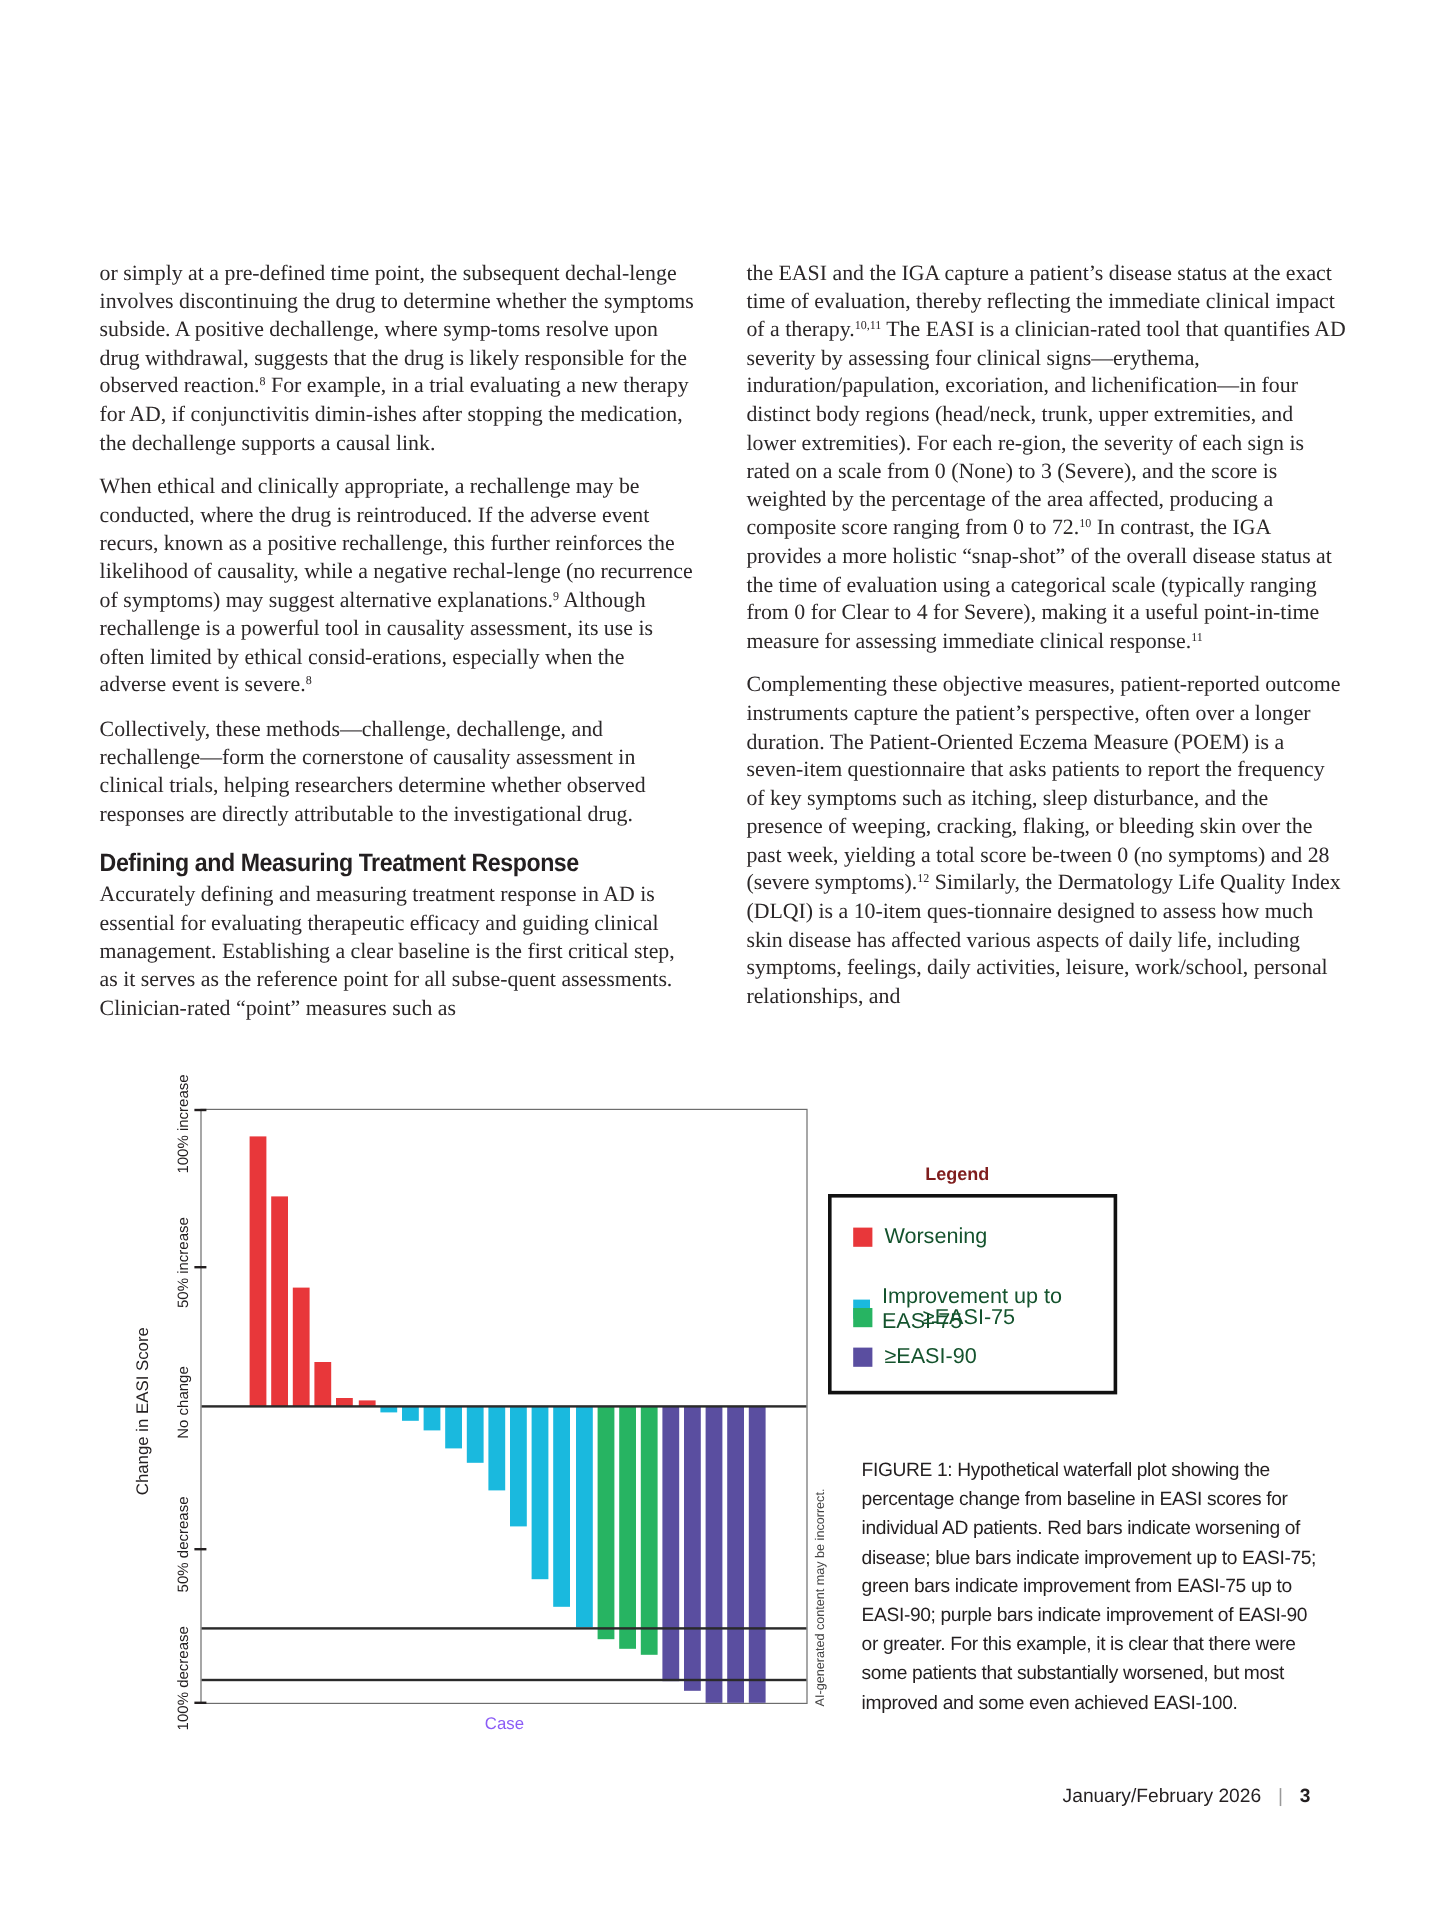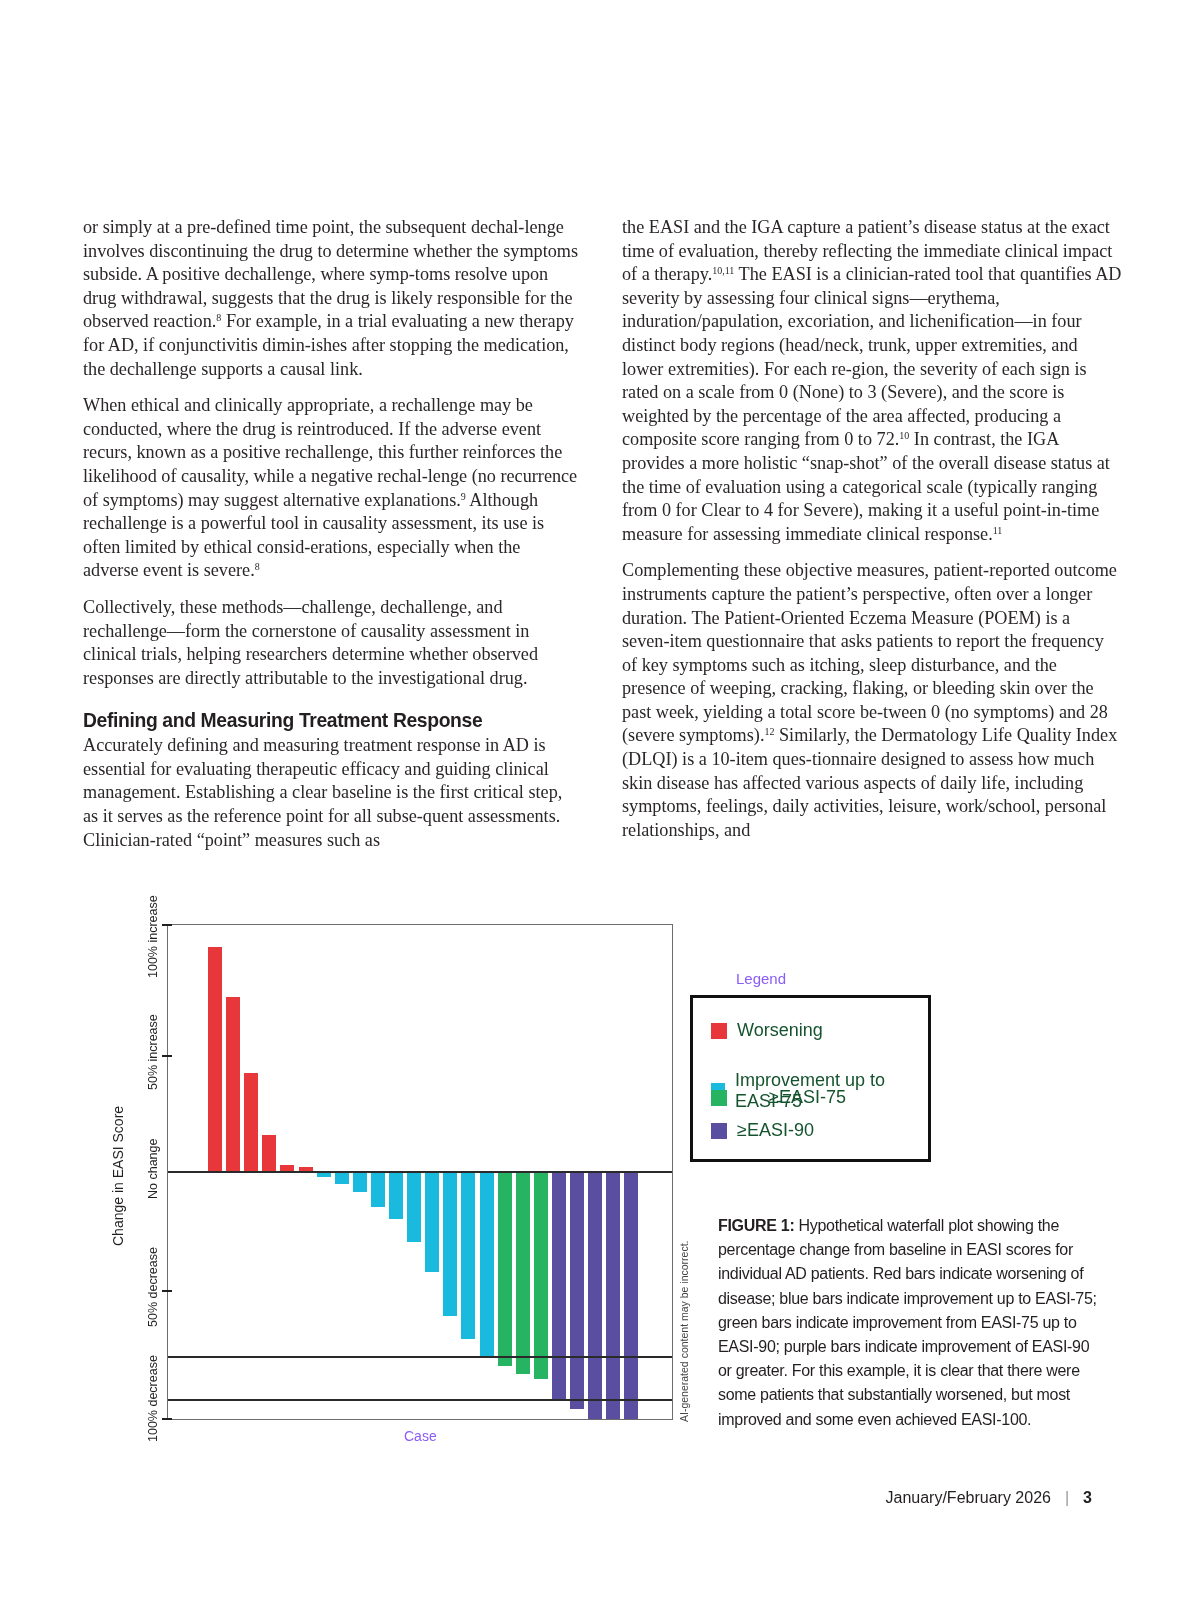--- a/index.html
+++ b/index.html
@@ -32,32 +32,32 @@
           border: 1.5px solid #6d6d6d; box-sizing: border-box; }
   .hline { position: absolute; left: 0; right: 0; height: 2px; background: #2a2a2a; }
   .tick { position: absolute; left: -6px; width: 10px; height: 2px; background: #231f20; }
   .bar { position: absolute; width: 14px; }
   .xlabel { position: absolute; left: 404px; top: 1428px; font-family: "Liberation Sans", sans-serif; font-size: 14px; color: #8b5cf6; }
   .ai-note {
     position: absolute; left: 678px; top: 1422px;
     transform: rotate(-90deg); transform-origin: left top;
     font-family: "Liberation Sans", sans-serif; font-size: 10.5px; color: #444; white-space: nowrap;
   }
-  .legend-title { position: absolute; left: 736px; top: 970px; font-family: "Liberation Sans", sans-serif; font-weight: normal; font-size: 15px; color: #8b5cf6; }
+  .legend-title { position: absolute; left: 771px; top: 970px; font-family: "Liberation Sans", sans-serif; font-weight: bold; font-size: 15px; color: #7f1d1d; }
   .legend-box { position: absolute; left: 690px; top: 995px; width: 241px; height: 167px;
                 border: 3px solid #111; box-sizing: border-box; }
   .legend-item { position: absolute; left: 18px; display: flex; align-items: center;
                  font-family: "Liberation Sans", sans-serif; font-size: 18px; color: #14532d; }
   .swatch { width: 16px; height: 16px; margin-right: 10px; display: inline-block; }
   .caption {
     position: absolute; left: 718px; top: 1214px; width: 380px;
     font-family: "Liberation Sans", sans-serif; font-size: 16px; line-height: 24.2px; color: #231f20;
     letter-spacing: -0.3px;
   }
-  .caption b { font-weight: bold; }
+  .caption b { font-weight: normal; }
   .footer { position: absolute; right: 108px; top: 1489px; font-family: "Liberation Sans", sans-serif; font-size: 16px; color: #231f20; }
   .footer .sep { color: #999; margin: 0 14px; }
   .footer .pg { font-weight: bold; }
 </style>
 </head>
 <body>
 
 <div class="col col-left">
   <p><span>or simply at a pre-defined time point, the subsequent dechal-lenge involves discontinuing the drug to determine whether the symptoms subside. A positive dechallenge, where symp-toms resolve upon drug withdrawal, suggests that the drug is likely responsible for the observed reaction.</span><sup>8</sup><span> For example, in a trial evaluating a new therapy for AD, if conjunctivitis dimin-ishes after stopping the medication, the dechallenge supports a causal link.</span></p>
   <p><span>When ethical and clinically appropriate, a rechallenge may be conducted, where the drug is reintroduced. If the adverse event recurs, known as a positive rechallenge, this further reinforces the likelihood of causality, while a negative rechal-lenge (no recurrence of symptoms) may suggest alternative explanations.</span><sup>9</sup><span> Although rechallenge is a powerful tool in causality assessment, its use is often limited by ethical consid-erations, especially when the adverse event is severe.</span><sup>8</sup></p>

